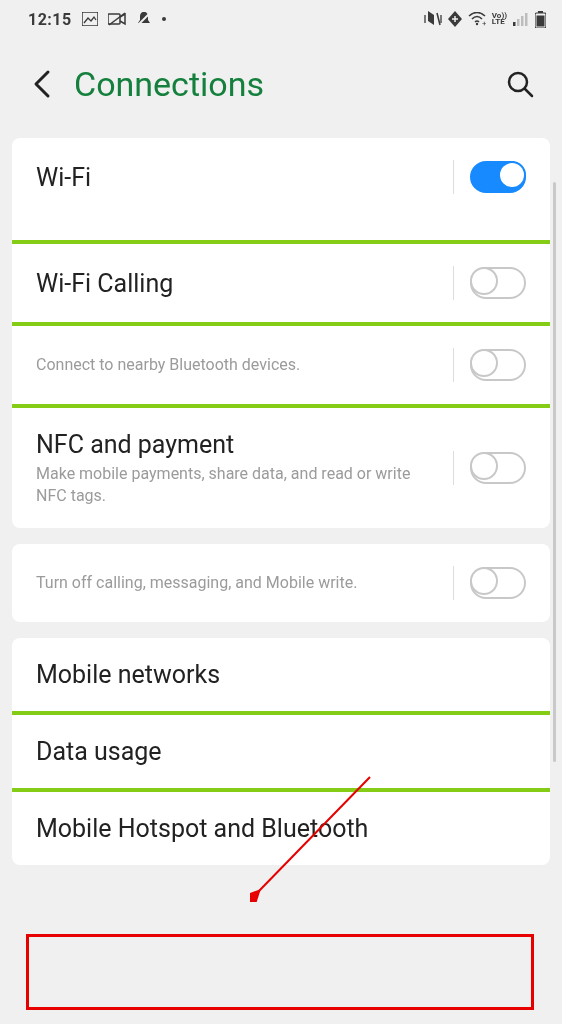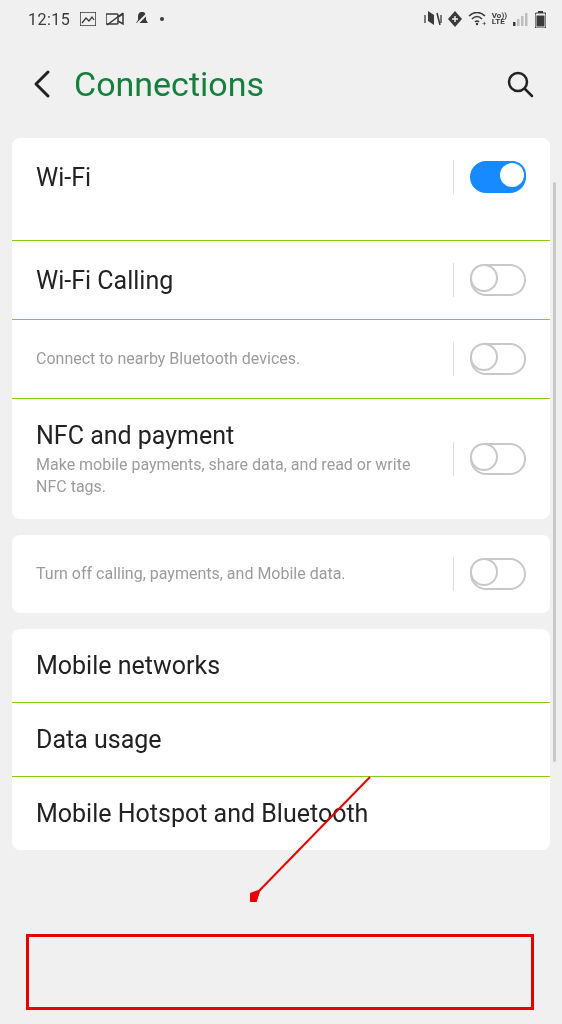--- a/index.html
+++ b/index.html
@@ -15,21 +15,21 @@
       height: 34px;
       display: flex;
       justify-content: space-between;
       align-items: center;
       padding: 4px 16px 0 28px;
       color: #3a3a3a;
       font-size: 16px;
     }
     .status-left { display: flex; align-items: center; gap: 10px; }
     .status-right { display: flex; align-items: center; gap: 6px; }
-    .status-time { font-weight: 400; letter-spacing: 0.5px; }
+    .status-time { font-weight: 700; letter-spacing: 0.5px; }
     .status-icon { display: inline-flex; align-items: center; justify-content: center; }
     .status-dot { width:4px; height:4px; border-radius:50%; background:#3a3a3a; }
 
     .header {
       display: flex;
       align-items: center;
       padding: 30px 24px 34px 24px;
     }
     .back-btn {
       width: 36px;
@@ -59,21 +59,21 @@
       margin: 0 12px 16px 12px;
       overflow: hidden;
     }
     .item {
       display: flex;
       align-items: center;
       padding: 22px 24px;
       gap: 12px;
       position: relative;
     }
-    .item + .item { border-top: 1px solid #84cc16; }
+    .item + .item { border-top: 4px solid #84cc16; }
     .item-body { flex: 1; display: flex; flex-direction: column; gap: 4px; }
     .item-label { font-size: 25px; color: #222; font-weight: 400; }
     .item-desc { font-size: 16px; color: #9b9b9b; line-height: 1.35; }
 
     .toggle-wrap { display:flex; align-items:center; }
     .toggle-sep {
       width: 1px;
       height: 34px;
       background: #ddd;
       margin-right: 16px;
@@ -250,21 +250,21 @@
       <div class="toggle">
           <div class="toggle-knob"></div>
         </div>
     </div>
   </div>
 </div>
 
 <div class="card">
   <div class="item">
     <div class="item-body">
-      <span class="item-desc">Turn off calling, payments, and Mobile data.</span>
+      <span class="item-desc">Turn off calling, messaging, and Mobile write.</span>
     </div>
     <div class="toggle-wrap">
       <div class="toggle-sep"></div>
       <div class="toggle">
           <div class="toggle-knob"></div>
         </div>
     </div>
   </div>
 </div>
 

